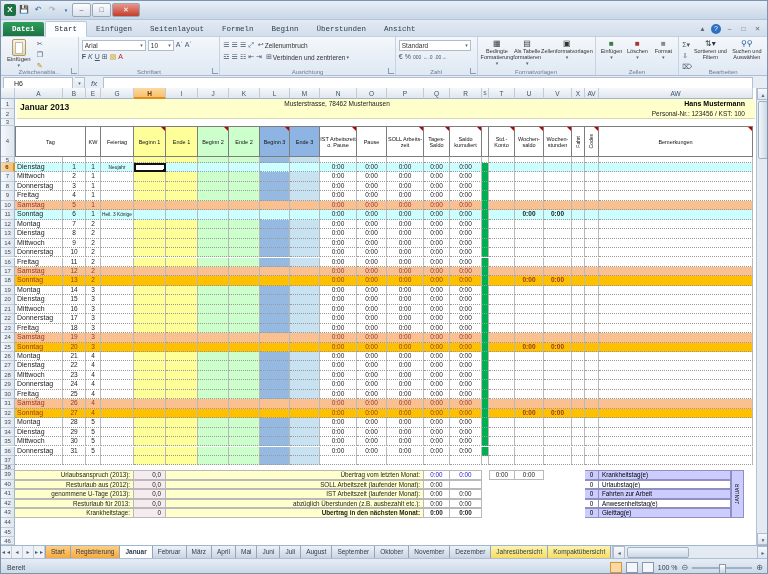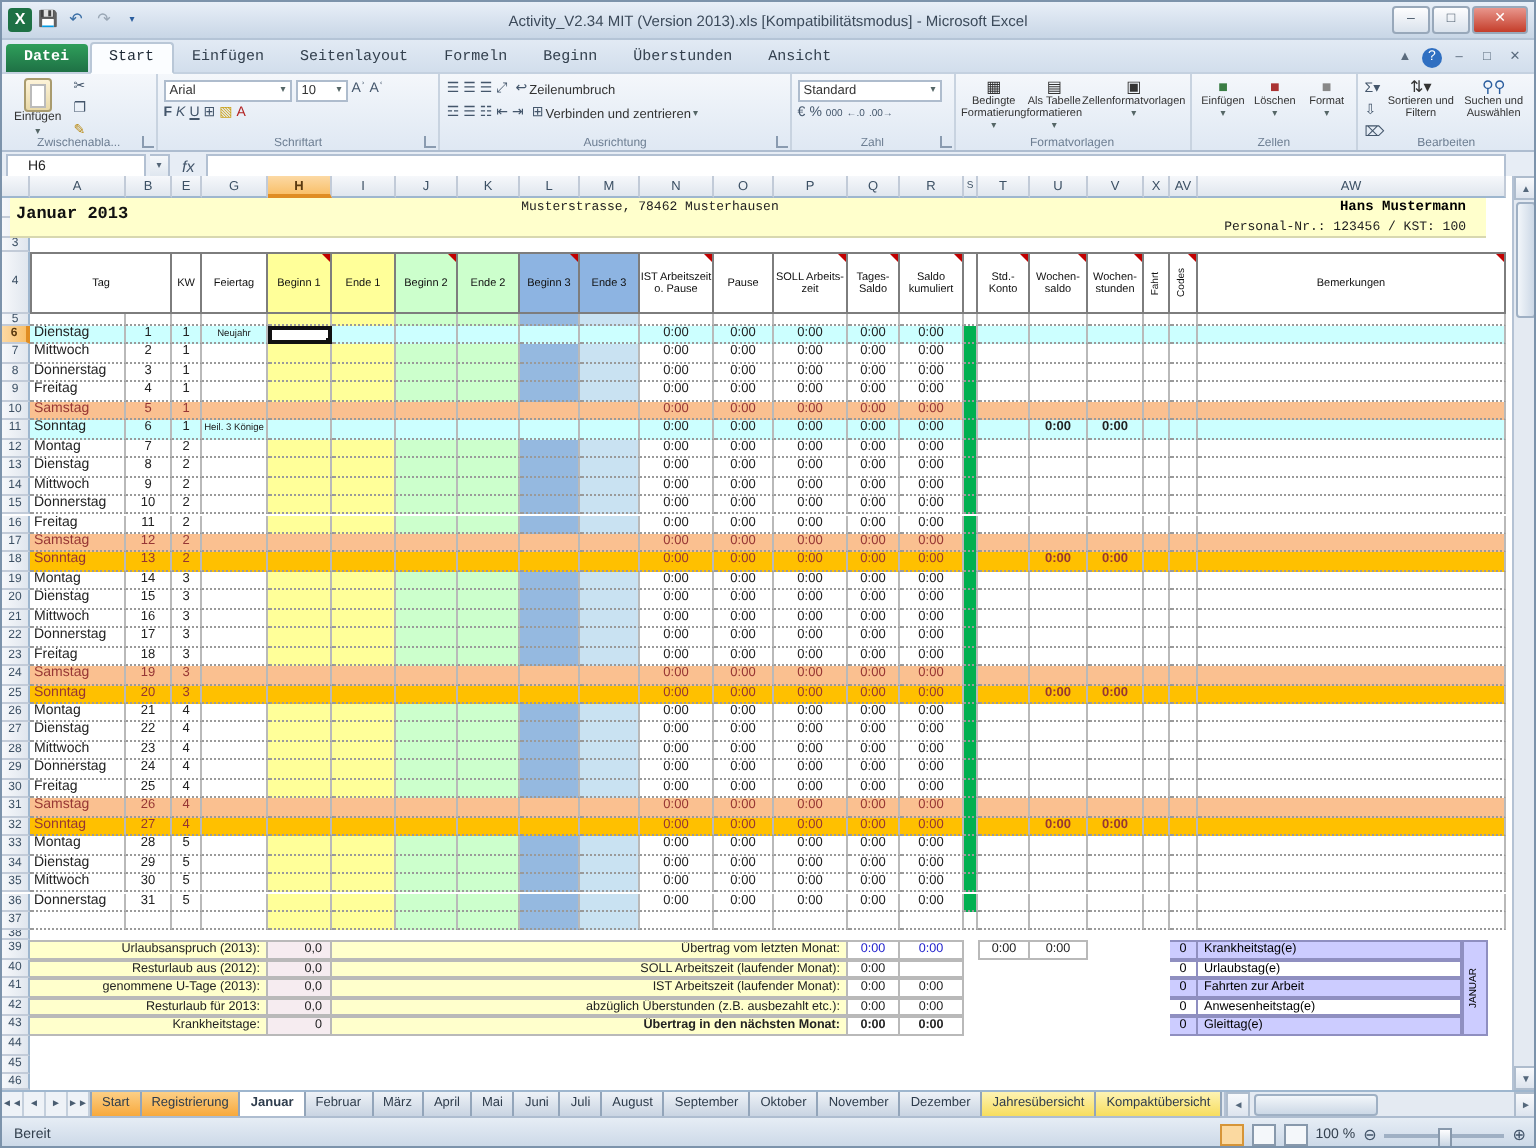--- a/index.html
+++ b/index.html
@@ -78,22 +78,22 @@
   .dcell.left{text-align:left;padding-left:2px;font-size:7px;}
   .dcell.tiny{font-size:4.8px;line-height:9px;}
   .hdr{box-sizing:border-box;border:1px solid #7d7d7d;border-left:none;font-size:5.5px;line-height:6px;
     display:flex;align-items:center;justify-content:center;text-align:center;color:#111;position:relative;
     background:#fff;overflow:hidden;}
   .hdr.first{border-left:1px solid #7d7d7d;}
   .cmark{position:absolute;top:0;right:0;width:0;height:0;border-left:4px solid transparent;border-top:4px solid #c00000;}
   .vtext{writing-mode:vertical-rl;transform:rotate(180deg);font-size:5px;line-height:5px;}
   .selcell{outline:2px solid #111;outline-offset:-2px;background:#fff !important;position:relative;z-index:3;}
   .selcell:after{content:"";position:absolute;right:-1px;bottom:-1px;width:3px;height:3px;background:#111;}
-  .titleband{position:absolute;left:4px;top:0;width:738px;height:20px;background:#FFFFCC;
-    border-bottom:1px solid #d8d8b0;box-sizing:border-box;font-family:Liberation Mono, monospace;}
+  .titleband{position:absolute;left:16px;top:0;width:738px;height:20px;background:#FFFFCC;
+    border-bottom:1px solid #d8d8b0;box-sizing:border-box;}
   .tb-month{position:absolute;left:3px;top:3px;font-size:8.5px;font-weight:bold;color:#111;}
   .tb-center{position:absolute;left:170px;top:0;width:300px;text-align:center;}
   .tb-company{font-size:7.5px;font-weight:bold;line-height:10px;}
   .tb-address{font-size:6.5px;line-height:9px;color:#222;}
   .tb-right{position:absolute;right:10px;top:0;width:200px;text-align:right;}
   .tb-emp{font-size:7px;font-weight:bold;line-height:10px;}
   .tb-pnr{font-size:6.5px;line-height:9px;color:#222;}
   .ylab{background:#FFFFCC;font-size:6.3px;text-align:right;padding-right:3px;box-sizing:border-box;
     border:1px solid #b9b9b9;border-left:none;overflow:hidden;white-space:nowrap;color:#222;}
   .pinkval{background:#f6ecf0;border:1px solid #b9b9b9;border-left:none;font-size:6.3px;text-align:right;
@@ -147,21 +147,20 @@
 <div class="win">
 
   <div class="titlebar">
     <div class="qat">
       <div class="xl-logo">X</div>
       <div class="qicon save">💾</div>
       <div class="qicon undo">↶</div>
       <div class="qicon redo">↷</div>
       <div class="qicon" style="font-size:5px;">▾</div>
     </div>
-    <div class="wtitle">Activity_V2.34 MIT (Version 2013).xls  [Kompatibilitätsmodus] - Microsoft Excel</div>
     <div class="winbtns">
       <div class="wbtn">–</div>
       <div class="wbtn">□</div>
       <div class="wbtn close">✕</div>
     </div>
   </div>
 
   <div class="tabrow">
     <div class="rtab file">Datei</div>
     <div class="rtab active">Start</div>

